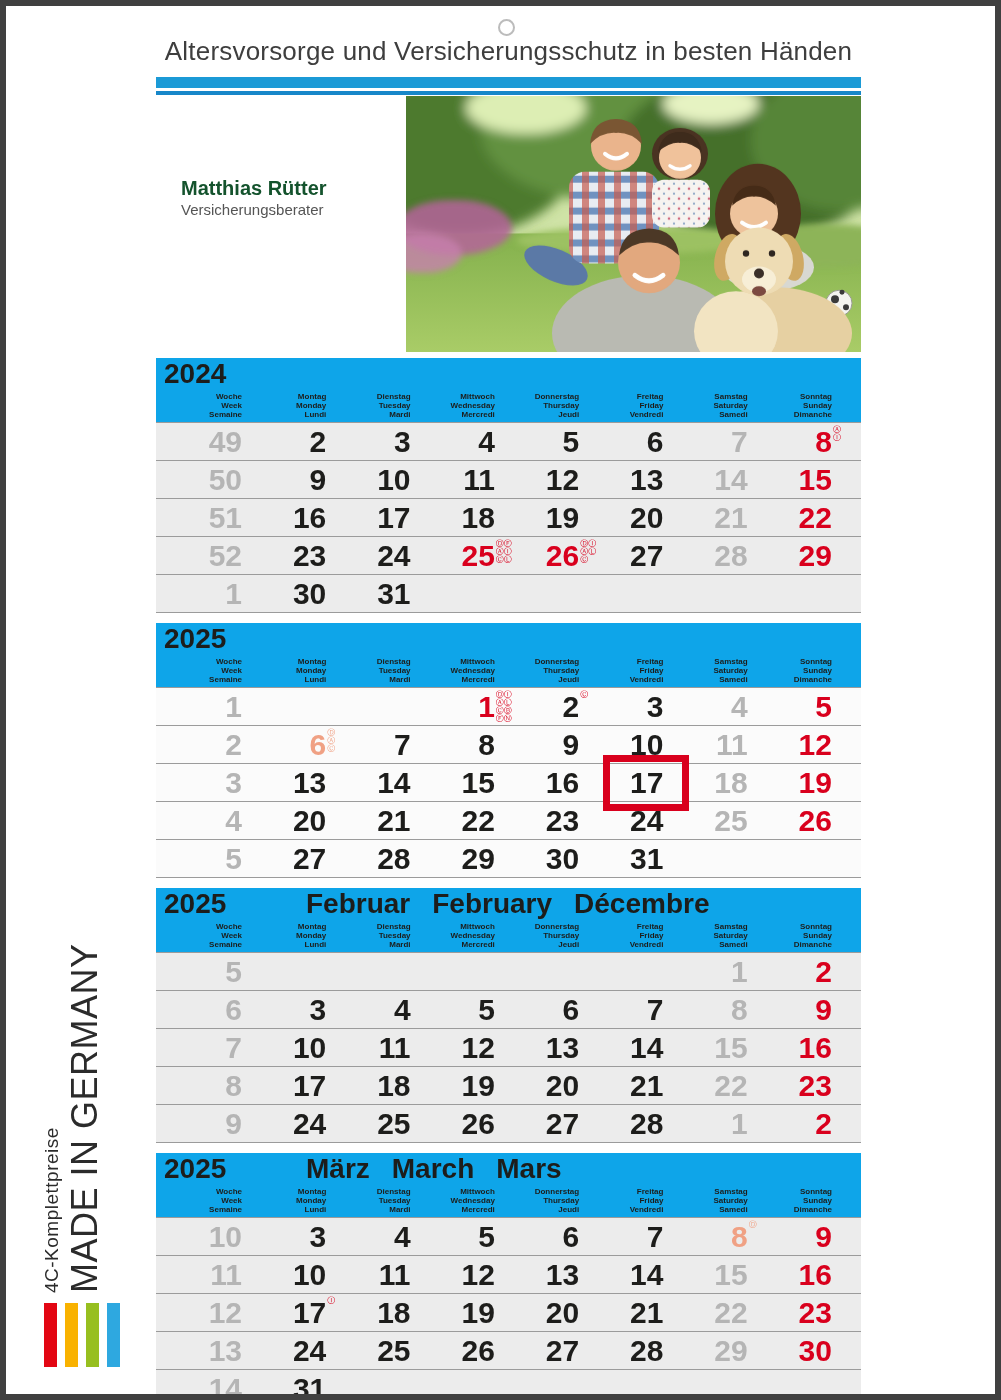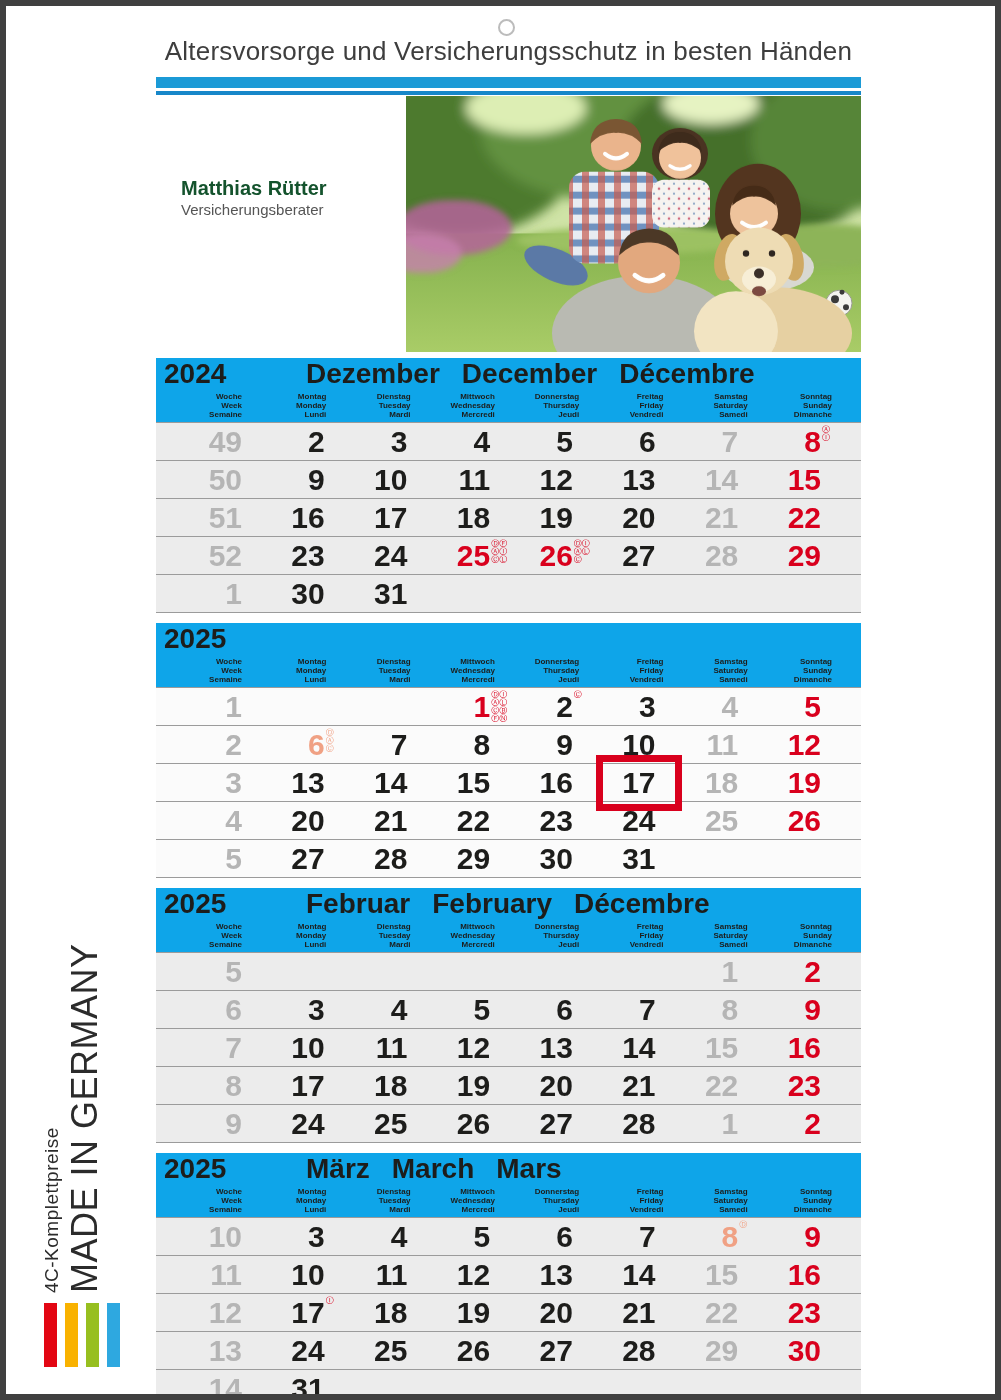--- a/index.html
+++ b/index.html
@@ -27,21 +27,21 @@
   .month-block{margin-bottom:10px;}
   .m-head{position:relative;height:64px;background:#0ea5e9;}
   .m-year{position:absolute;left:8px;top:0;font-size:28px;font-weight:bold;color:#1d1d1b;}
   .m-titles{position:absolute;left:150px;top:0;display:flex;gap:22px;
             font-size:28px;font-weight:bold;color:#1d1d1b;}
   .m-grid{display:grid;grid-template-columns:100px repeat(7,1fr);}
   .day-head{position:absolute;left:0;right:15px;bottom:3px;}
   .dh{text-align:right;padding-right:14px;font-size:8px;line-height:9px;
       font-weight:bold;color:#1d1d1b;}
   .weeks{border-bottom:1px solid #9b9b9b;}
-  .wk-row{height:38px;border-top:1px solid #9b9b9b;background:#ececec;padding-right:26px;box-sizing:border-box;}
+  .wk-row{height:38px;border-top:1px solid #9b9b9b;background:#ececec;padding-right:15px;box-sizing:border-box;}
   .month-block.current .wk-row{background:#fbfbfb;}
   .cell{position:relative;text-align:right;padding-right:14px;
         font-size:30px;font-weight:bold;line-height:37px;}
   .wnum{color:#b5b5b5;}
   .wd{color:#1d1d1b;} .sa{color:#b5b5b5;} .su{color:#d9001d;} .ph{color:#f0a184;}
   .marks{position:absolute;top:3px;left:calc(100% - 13px);display:grid;
          grid-auto-flow:column;column-gap:0;font-size:8px;line-height:8px;
          font-weight:normal;color:#d9001d;text-align:left;}
   .ph .marks{color:#f0a184;}
   .slider-frame{position:absolute;top:-9px;right:-12px;width:72px;height:42px;
@@ -149,25 +149,20 @@
       <circle cx="340" cy="158" r="3.2" fill="#2e2620"></circle>
         <circle cx="366" cy="158" r="3.2" fill="#2e2620"></circle>
       <ellipse cx="353" cy="196" rx="7" ry="5" fill="#7c4a40"></ellipse>
     </svg>
   </div>
 
   <div id="calendar">
       <div class="month-block">
         <div class="m-head">
           <span class="m-year">2024</span>
-          <span class="m-titles">
-            <span>Dezember</span>
-            <span>December</span>
-            <span>Décembre</span>
-          </span>
           <div class="day-head m-grid">
             <div class="dh">
               <div>Woche</div>
               <div>Week</div>
               <div>Semaine</div>
             </div>
             <div class="dh">
               <div>Montag</div>
               <div>Monday</div>
               <div>Lundi</div>

